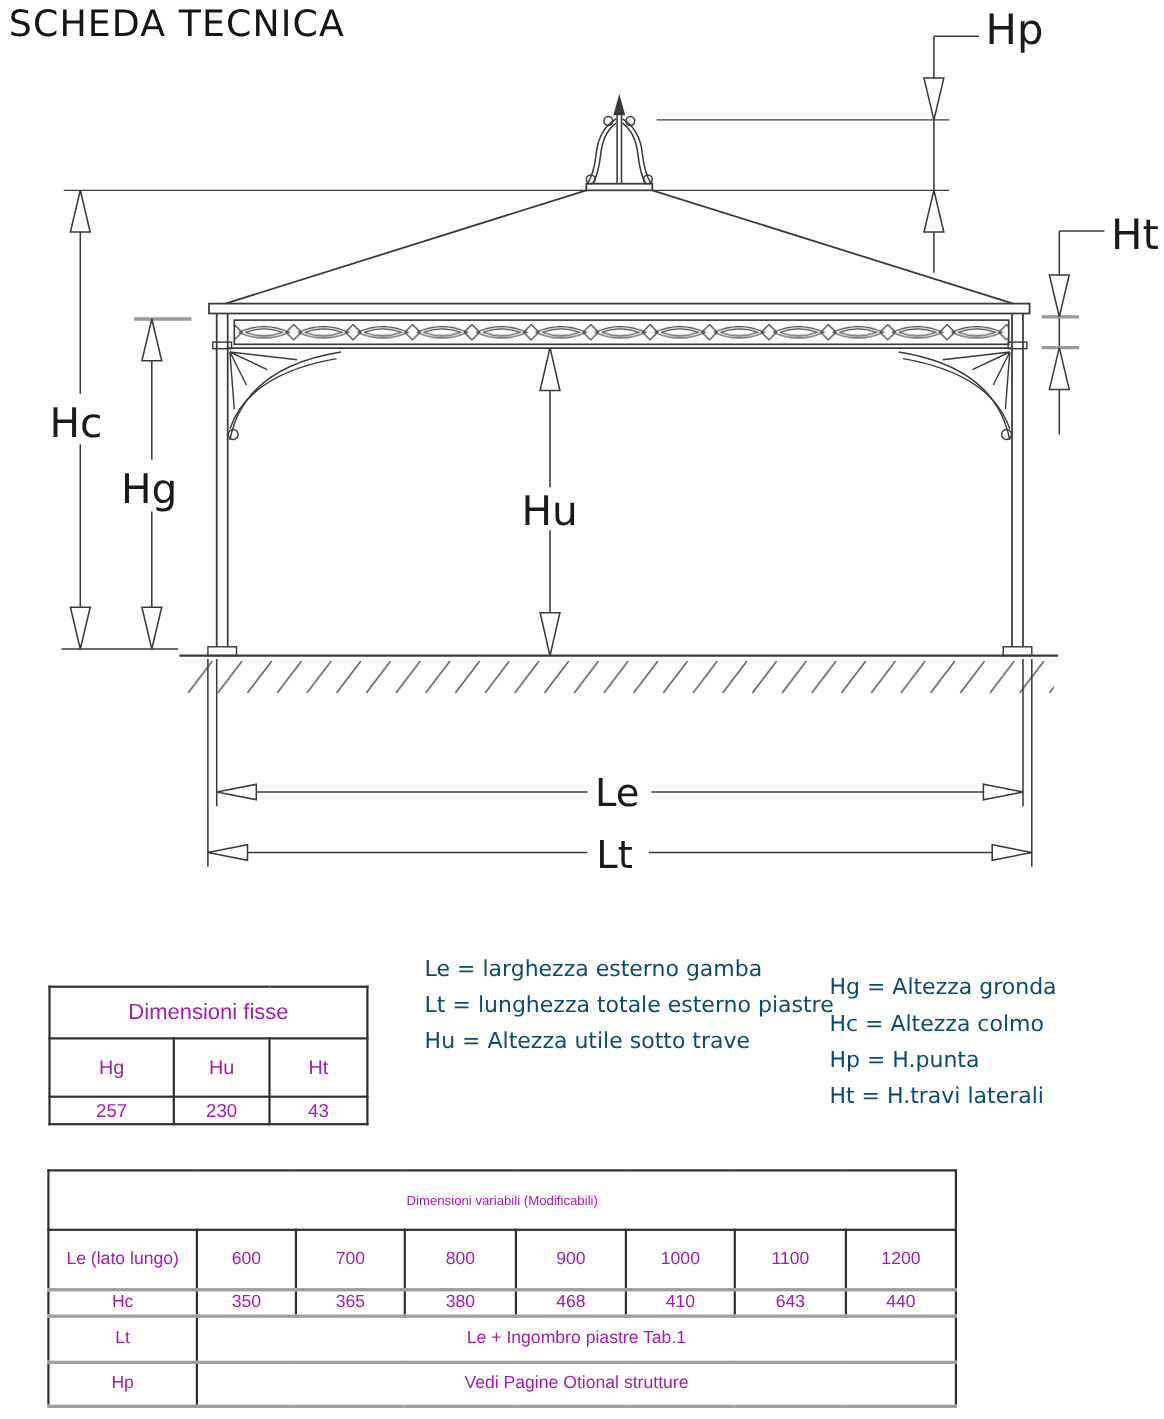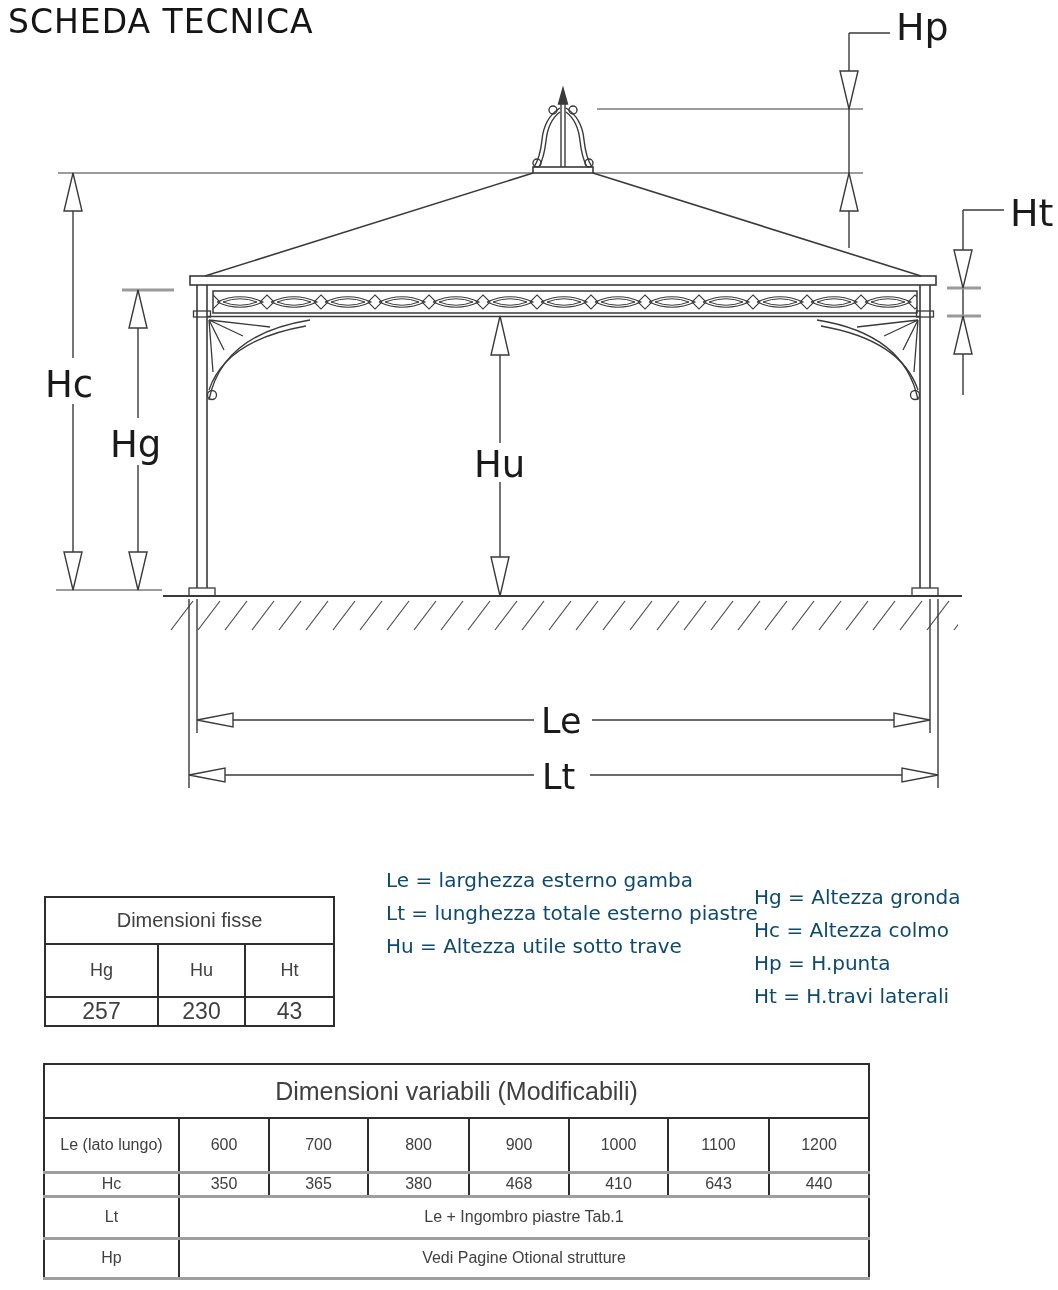--- a/index.html
+++ b/index.html
@@ -16,31 +16,31 @@
     font-family:"DejaVu Sans", sans-serif; fill:#1a1a1a;
   }
   .legend-col {
     position:absolute; font-size:20px; color:#0c4a6e; line-height:33px;
     font-family:"DejaVu Sans", sans-serif; white-space:nowrap;
   }
   .legend-left { left:386px; top:864px; }
   .legend-right { left:754px; top:881px; }
 
   table { border-collapse:collapse; table-layout:fixed; background:#fff; }
-  td { text-align:center; vertical-align:middle; color:#404040; overflow:hidden; }
+  td { text-align:center; vertical-align:middle; color:#a21caf; overflow:hidden; }
 
   .fixed-table { position:absolute; left:44px; top:896px; width:289px; }
   .fixed-table td { border:2px solid #2e2e2e; }
   .fixed-table .t-title td { height:47px; font-size:20px; }
   .fixed-table .t-head td { height:53px; font-size:18px; }
-  .fixed-table .t-val td { height:25px; font-size:23px; }
+  .fixed-table .t-val td { height:25px; font-size:17px; }
 
   .var-table { position:absolute; left:43px; top:1063px; width:825px; }
   .var-table td { border:2px solid #2e2e2e; font-size:16px; }
-  .var-table .t-title td { height:54px; font-size:25px; }
+  .var-table .t-title td { height:54px; font-size:12px; }
   .var-table .row-le td { height:54px; }
   .var-table .row-hc td { height:24px; border-top:3px solid #9e9e9e; }
   .var-table .row-lt td { height:42px; border-top:3px solid #9e9e9e; }
   .var-table .row-hp td { height:40px; border-top:3px solid #9e9e9e; border-bottom:3px solid #9e9e9e; }
 </style>
 </head>
 <body>
 
 <div class="page">
 

